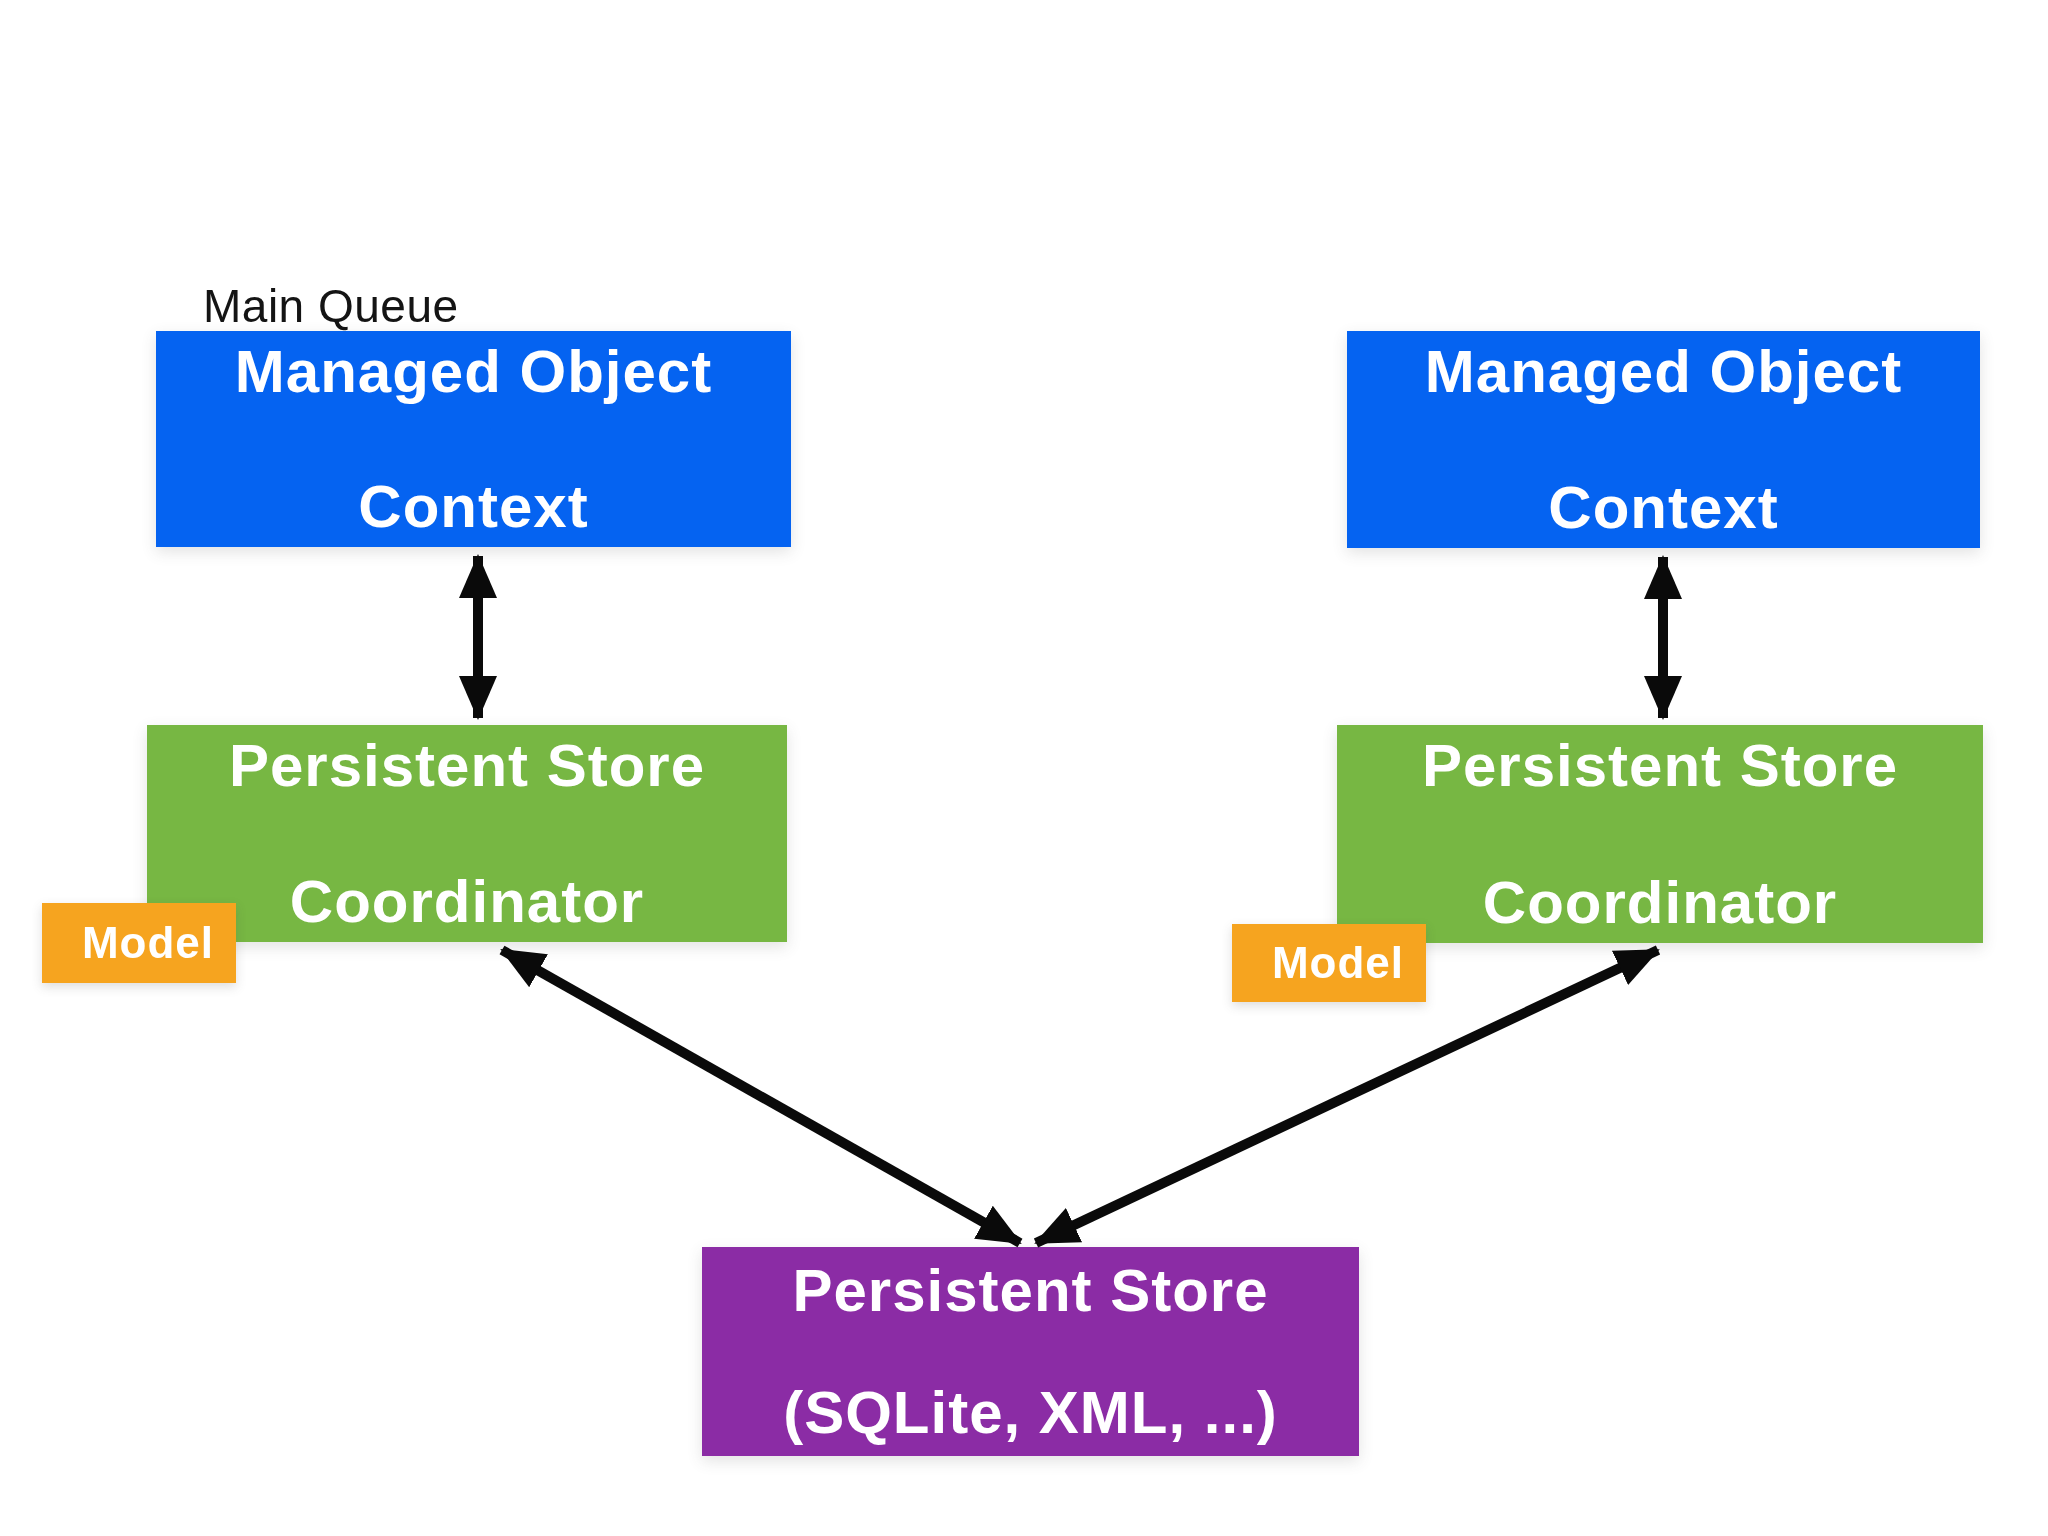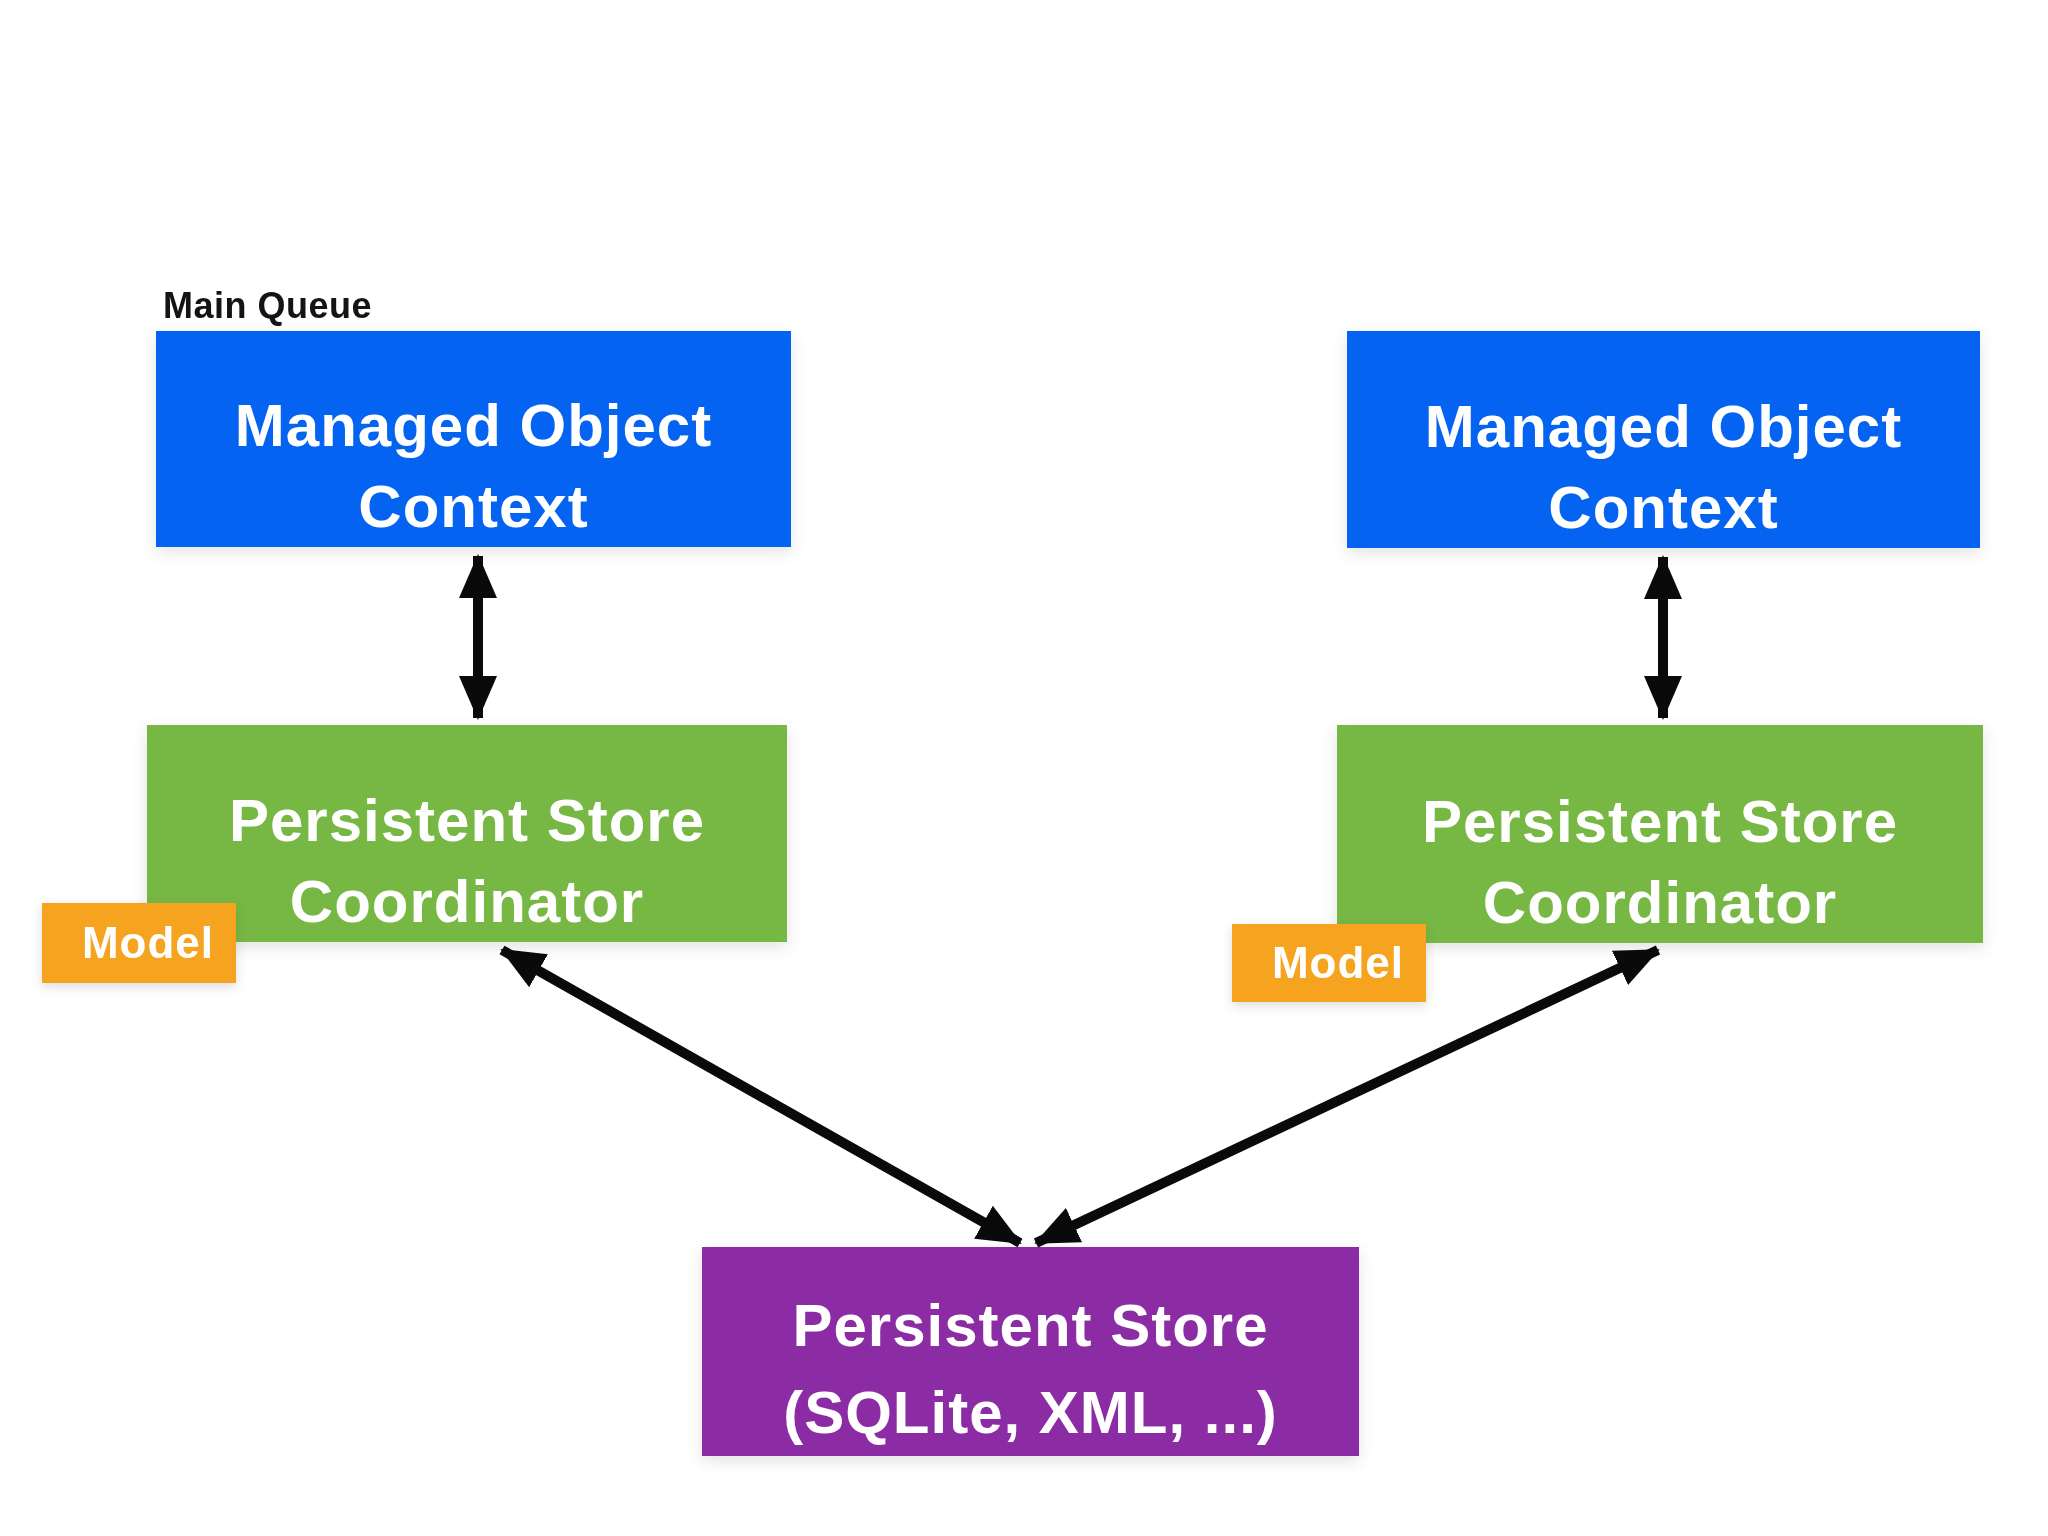--- a/index.html
+++ b/index.html
@@ -5,32 +5,33 @@
   html,body{margin:0;padding:0;background:#ffffff;}
   #stage{
     position:relative;
     width:2048px;height:1536px;
     background:#ffffff;
     overflow:hidden;
     font-family:"Liberation Sans", sans-serif;
   }
   .queue-label{
     position:absolute;
-    font-size:36px;
-    font-weight:700;
+    font-size:46px;
+    font-weight:400;
     letter-spacing:0.5px;
     line-height:46px;
     white-space:nowrap;
+    margin-left:40px;
   }
   .node{
     position:absolute;
     display:flex;
     flex-direction:column;
     align-items:center;
-    justify-content:flex-end;
+    justify-content:space-between;
     text-align:center;
     box-shadow:0 5px 14px rgba(70,70,70,0.15);
   }
   .node .line{
     color:#ffffff;
     font-size:60px;
     font-weight:700;
     letter-spacing:1px;
     line-height:81px;
     white-space:nowrap;

